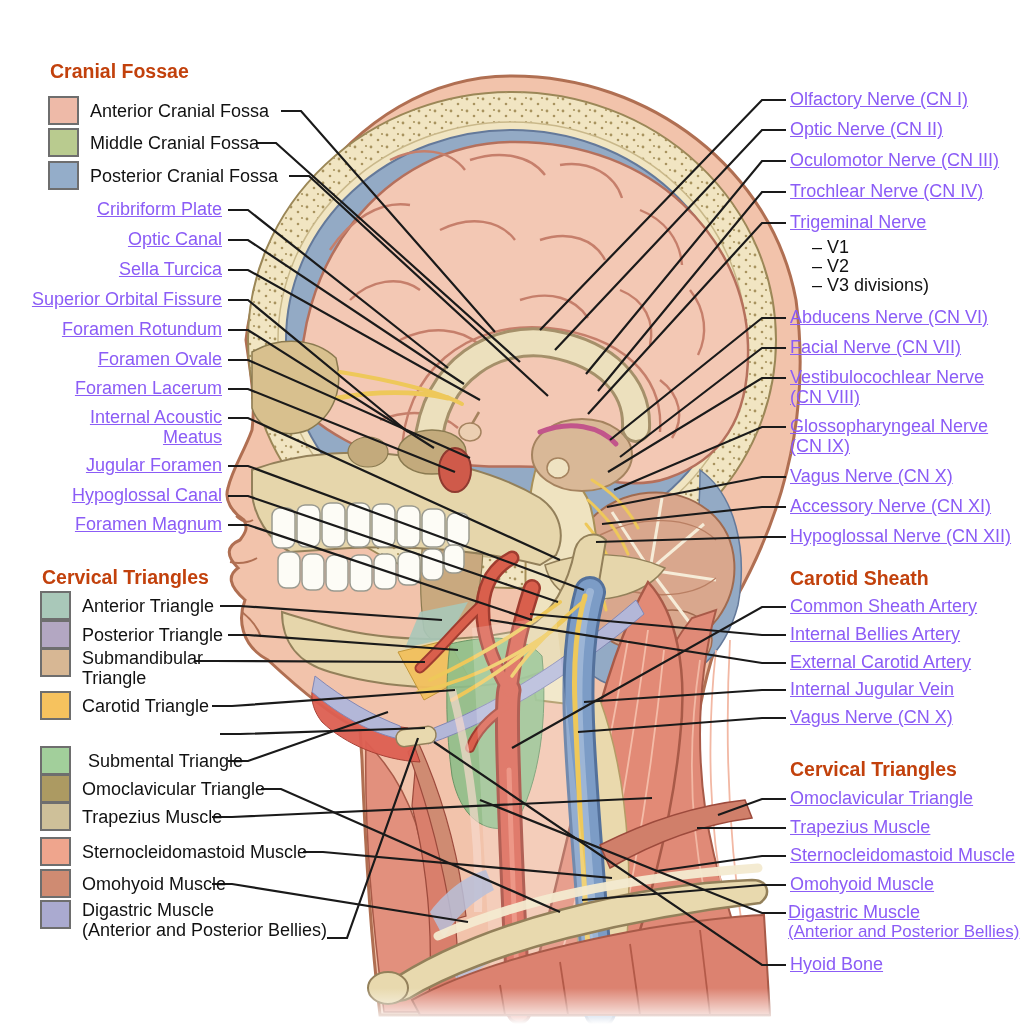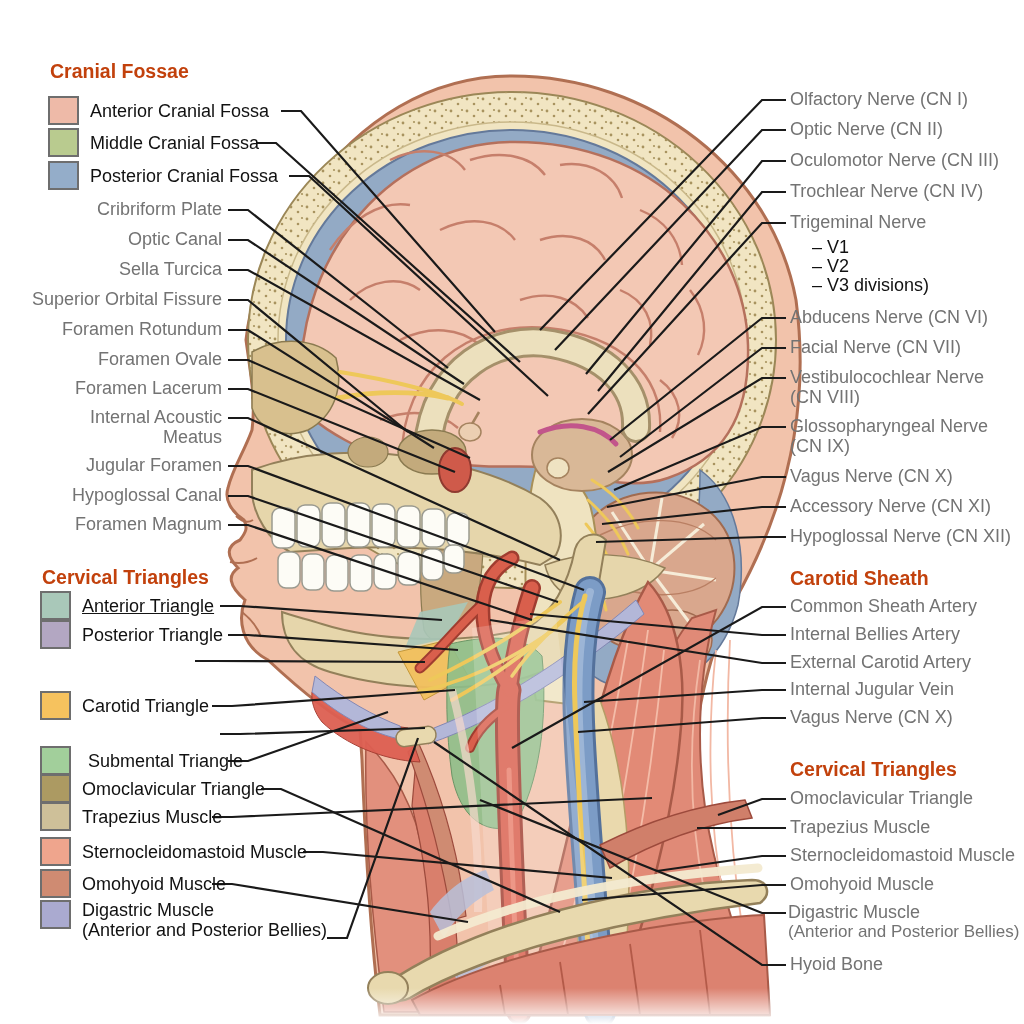--- a/index.html
+++ b/index.html
@@ -1,20 +1,20 @@
 <!DOCTYPE html>
 <html><head>
 <meta charset="utf-8">
 <style>
   html,body{margin:0;padding:0;background:#ffffff;}
   body{width:1024px;height:1024px;font-family:"Liberation Sans", sans-serif;color:#141414;}
   .canvas{position:relative;width:1024px;height:1024px;overflow:hidden;background:#fff;}
   svg.art{position:absolute;left:0;top:0;}
   .hdr{position:absolute;font-weight:bold;font-size:19.5px;color:#c2410c;white-space:nowrap;}
-  .lbl{position:absolute;font-size:18px;color:#737373;white-space:nowrap;line-height:20px;}
+  .lbl{position:absolute;font-size:18px;color:#8b5cf6;white-space:nowrap;line-height:20px;text-decoration:underline;}
   .lbl.r{text-align:right;}
   .lbl .ln{display:block;white-space:nowrap;}
   .legend-item{position:absolute;display:flex;align-items:center;gap:11px;}
   .legend-item.top{align-items:flex-start;}
   .sw{width:31px;height:29px;border:2.5px solid #6e6e6e;box-sizing:border-box;flex:0 0 auto;}
   .lg-txt{font-size:18px;color:#111;line-height:20px;}
   .lg-txt .ln{display:block;white-space:nowrap;}
   .sub{position:absolute;font-size:18px;color:#111;white-space:nowrap;}
 </style>
 </head>
@@ -354,27 +354,34 @@
 <div class="lbl r" style="right:802px;top:407px;">
   <span class="ln">Internal Acoustic</span>
   <span class="ln">Meatus</span>
 </div>
 <div class="lbl r" style="right:802px;top:455px;">Jugular Foramen</div>
 <div class="lbl r" style="right:802px;top:485px;">Hypoglossal Canal</div>
 <div class="lbl r" style="right:802px;top:514px;">Foramen Magnum</div>
 
 <div class="hdr" style="left:42px;top:566px;">Cervical Triangles</div>
 
-<div class="legend-item" style="left:40px;top:591px;text-decoration:underline;">
+<div class="legend-item" style="left:40px;top:591px;">
   <span class="sw" style="background: rgb(169, 200, 185);"></span>
   <span class="lg-txt">Anterior Triangle</span>
 </div>
 <div class="legend-item" style="left:40px;top:620px;">
   <span class="sw" style="background: rgb(179, 167, 194);"></span>
   <span class="lg-txt">Posterior Triangle</span>
+</div>
+<div class="legend-item top" style="left:40px;top:648px;">
+  <span class="sw" style="background: rgb(215, 183, 148);"></span>
+  <span class="lg-txt">
+    <span class="ln">Submandibular</span>
+    <span class="ln">Triangle</span>
+  </span>
 </div>
 <div class="legend-item" style="left:40px;top:691px;">
   <span class="sw" style="background: rgb(246, 194, 94);"></span>
   <span class="lg-txt">Carotid Triangle</span>
 </div>
 <div class="legend-item" style="left:40px;top:746px;gap:17px;">
   <span class="sw" style="background: rgb(162, 207, 155);"></span>
   <span class="lg-txt">Submental Triangle</span>
 </div>
 <div class="legend-item" style="left:40px;top:774px;">

